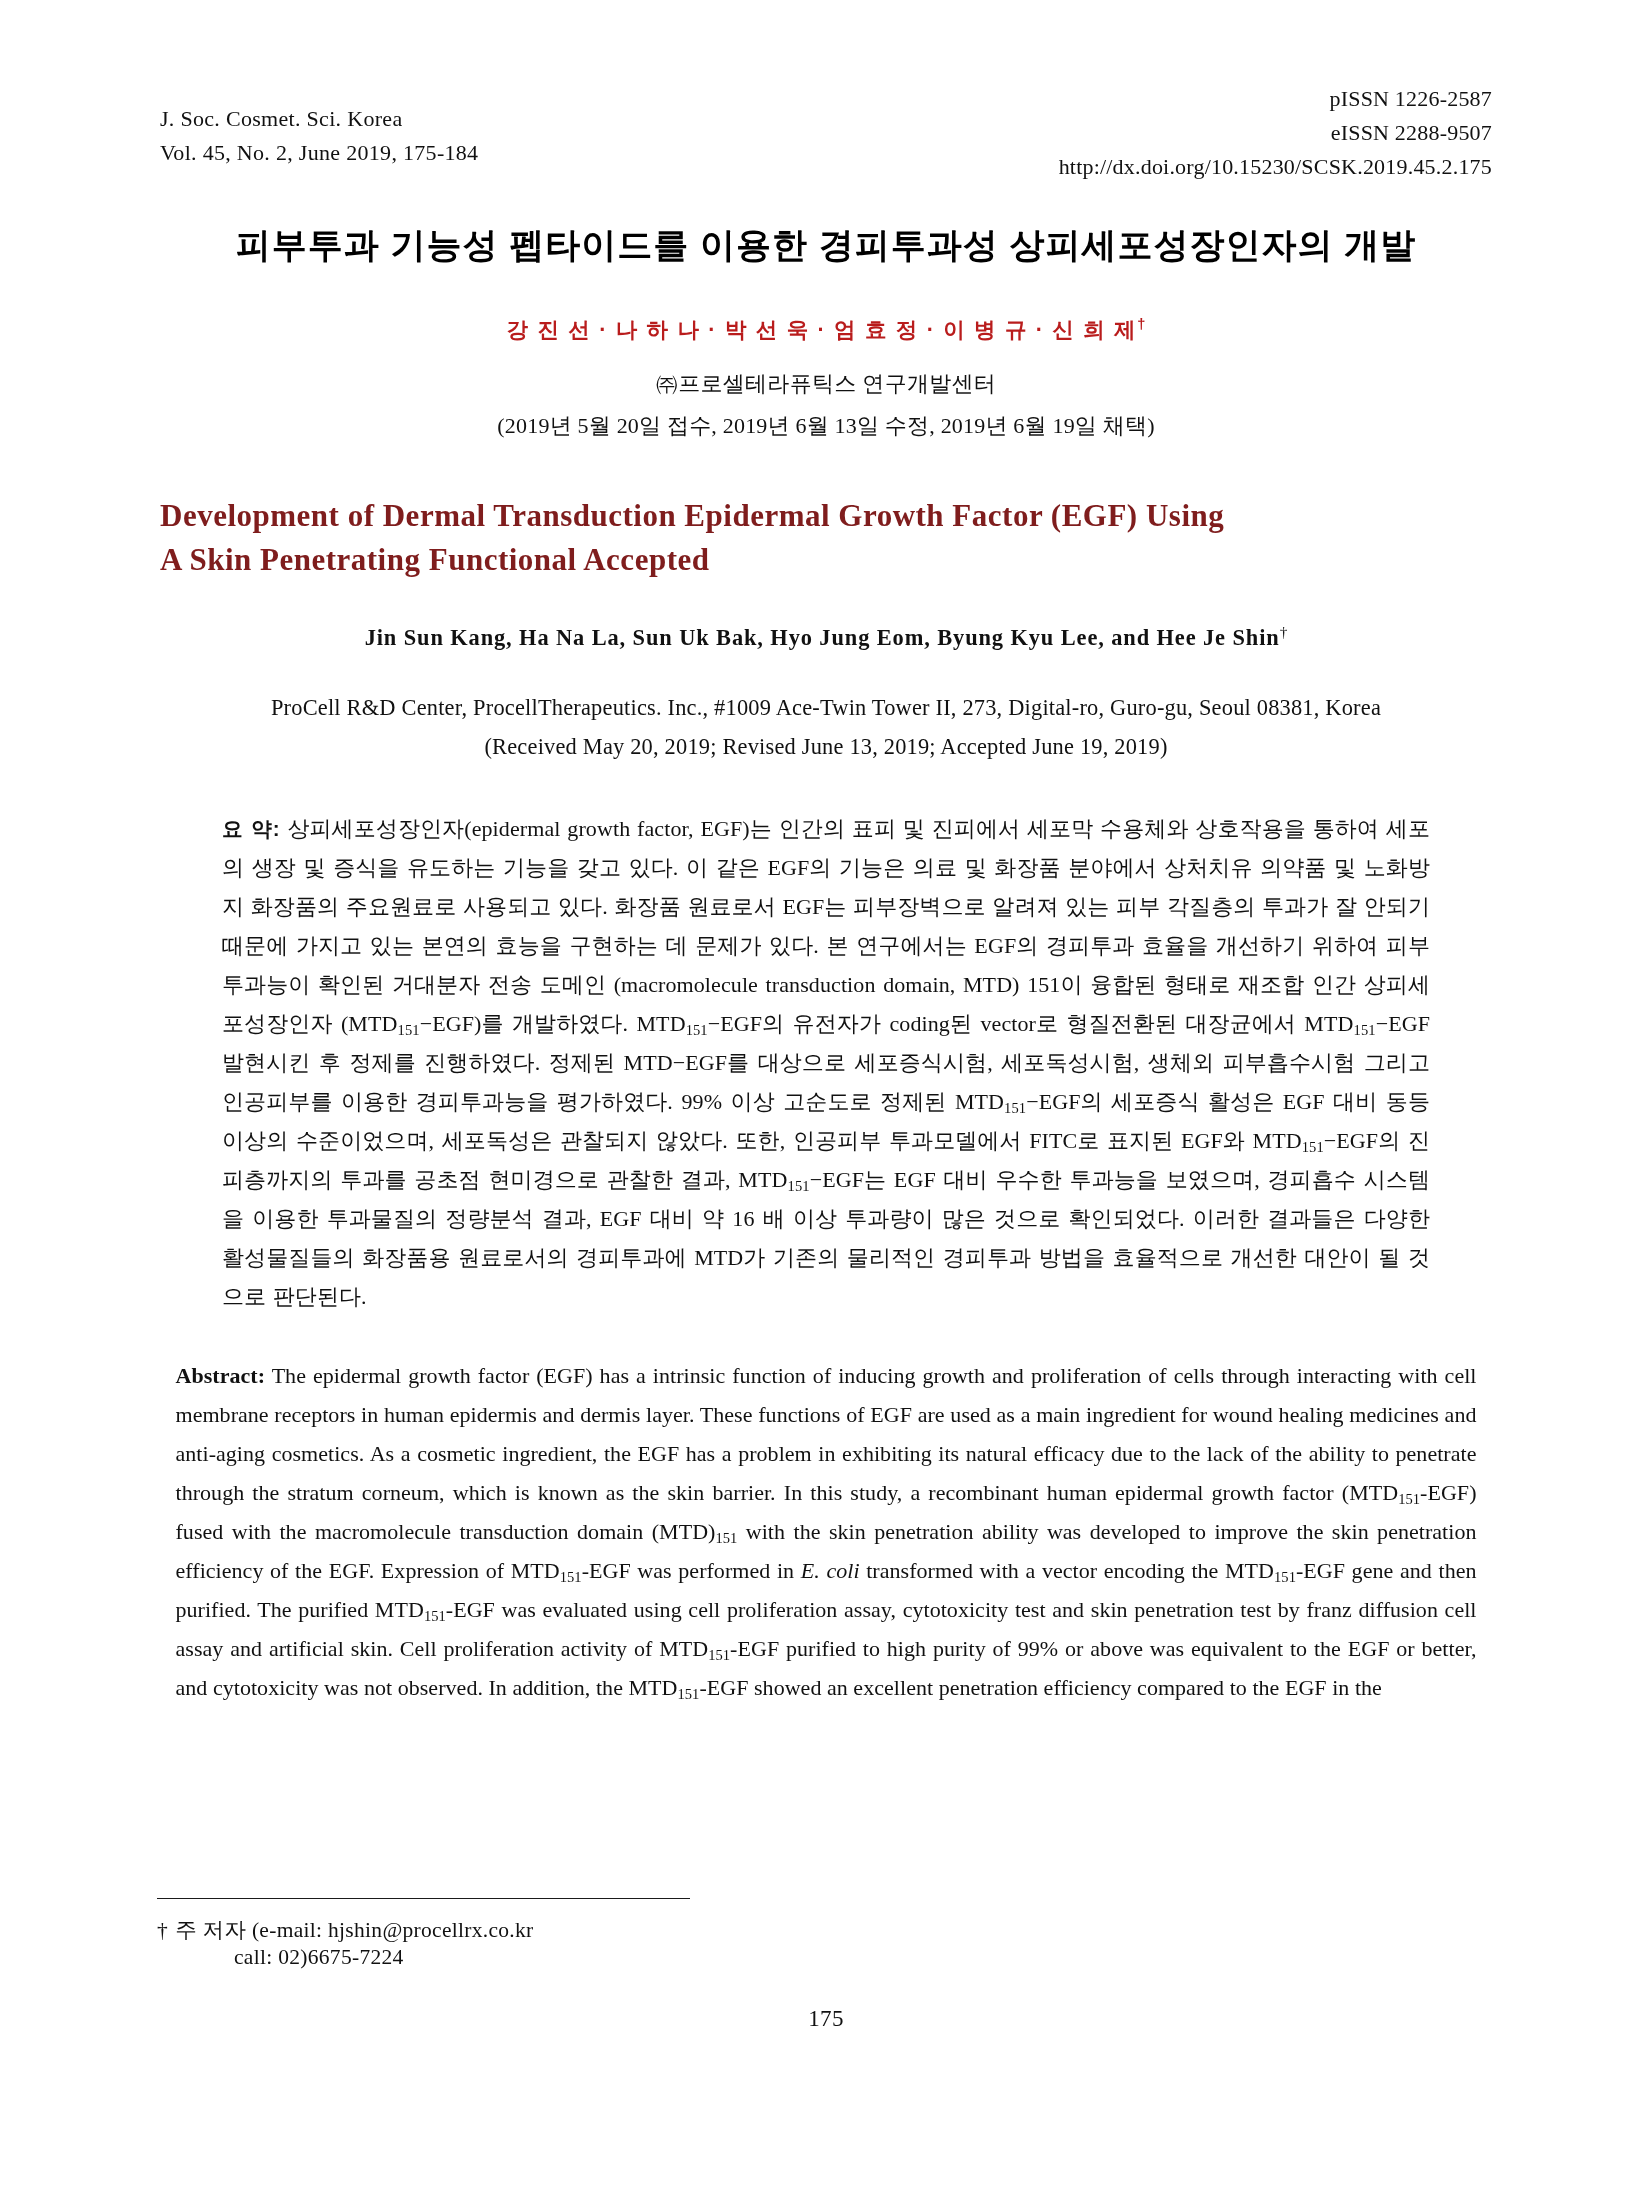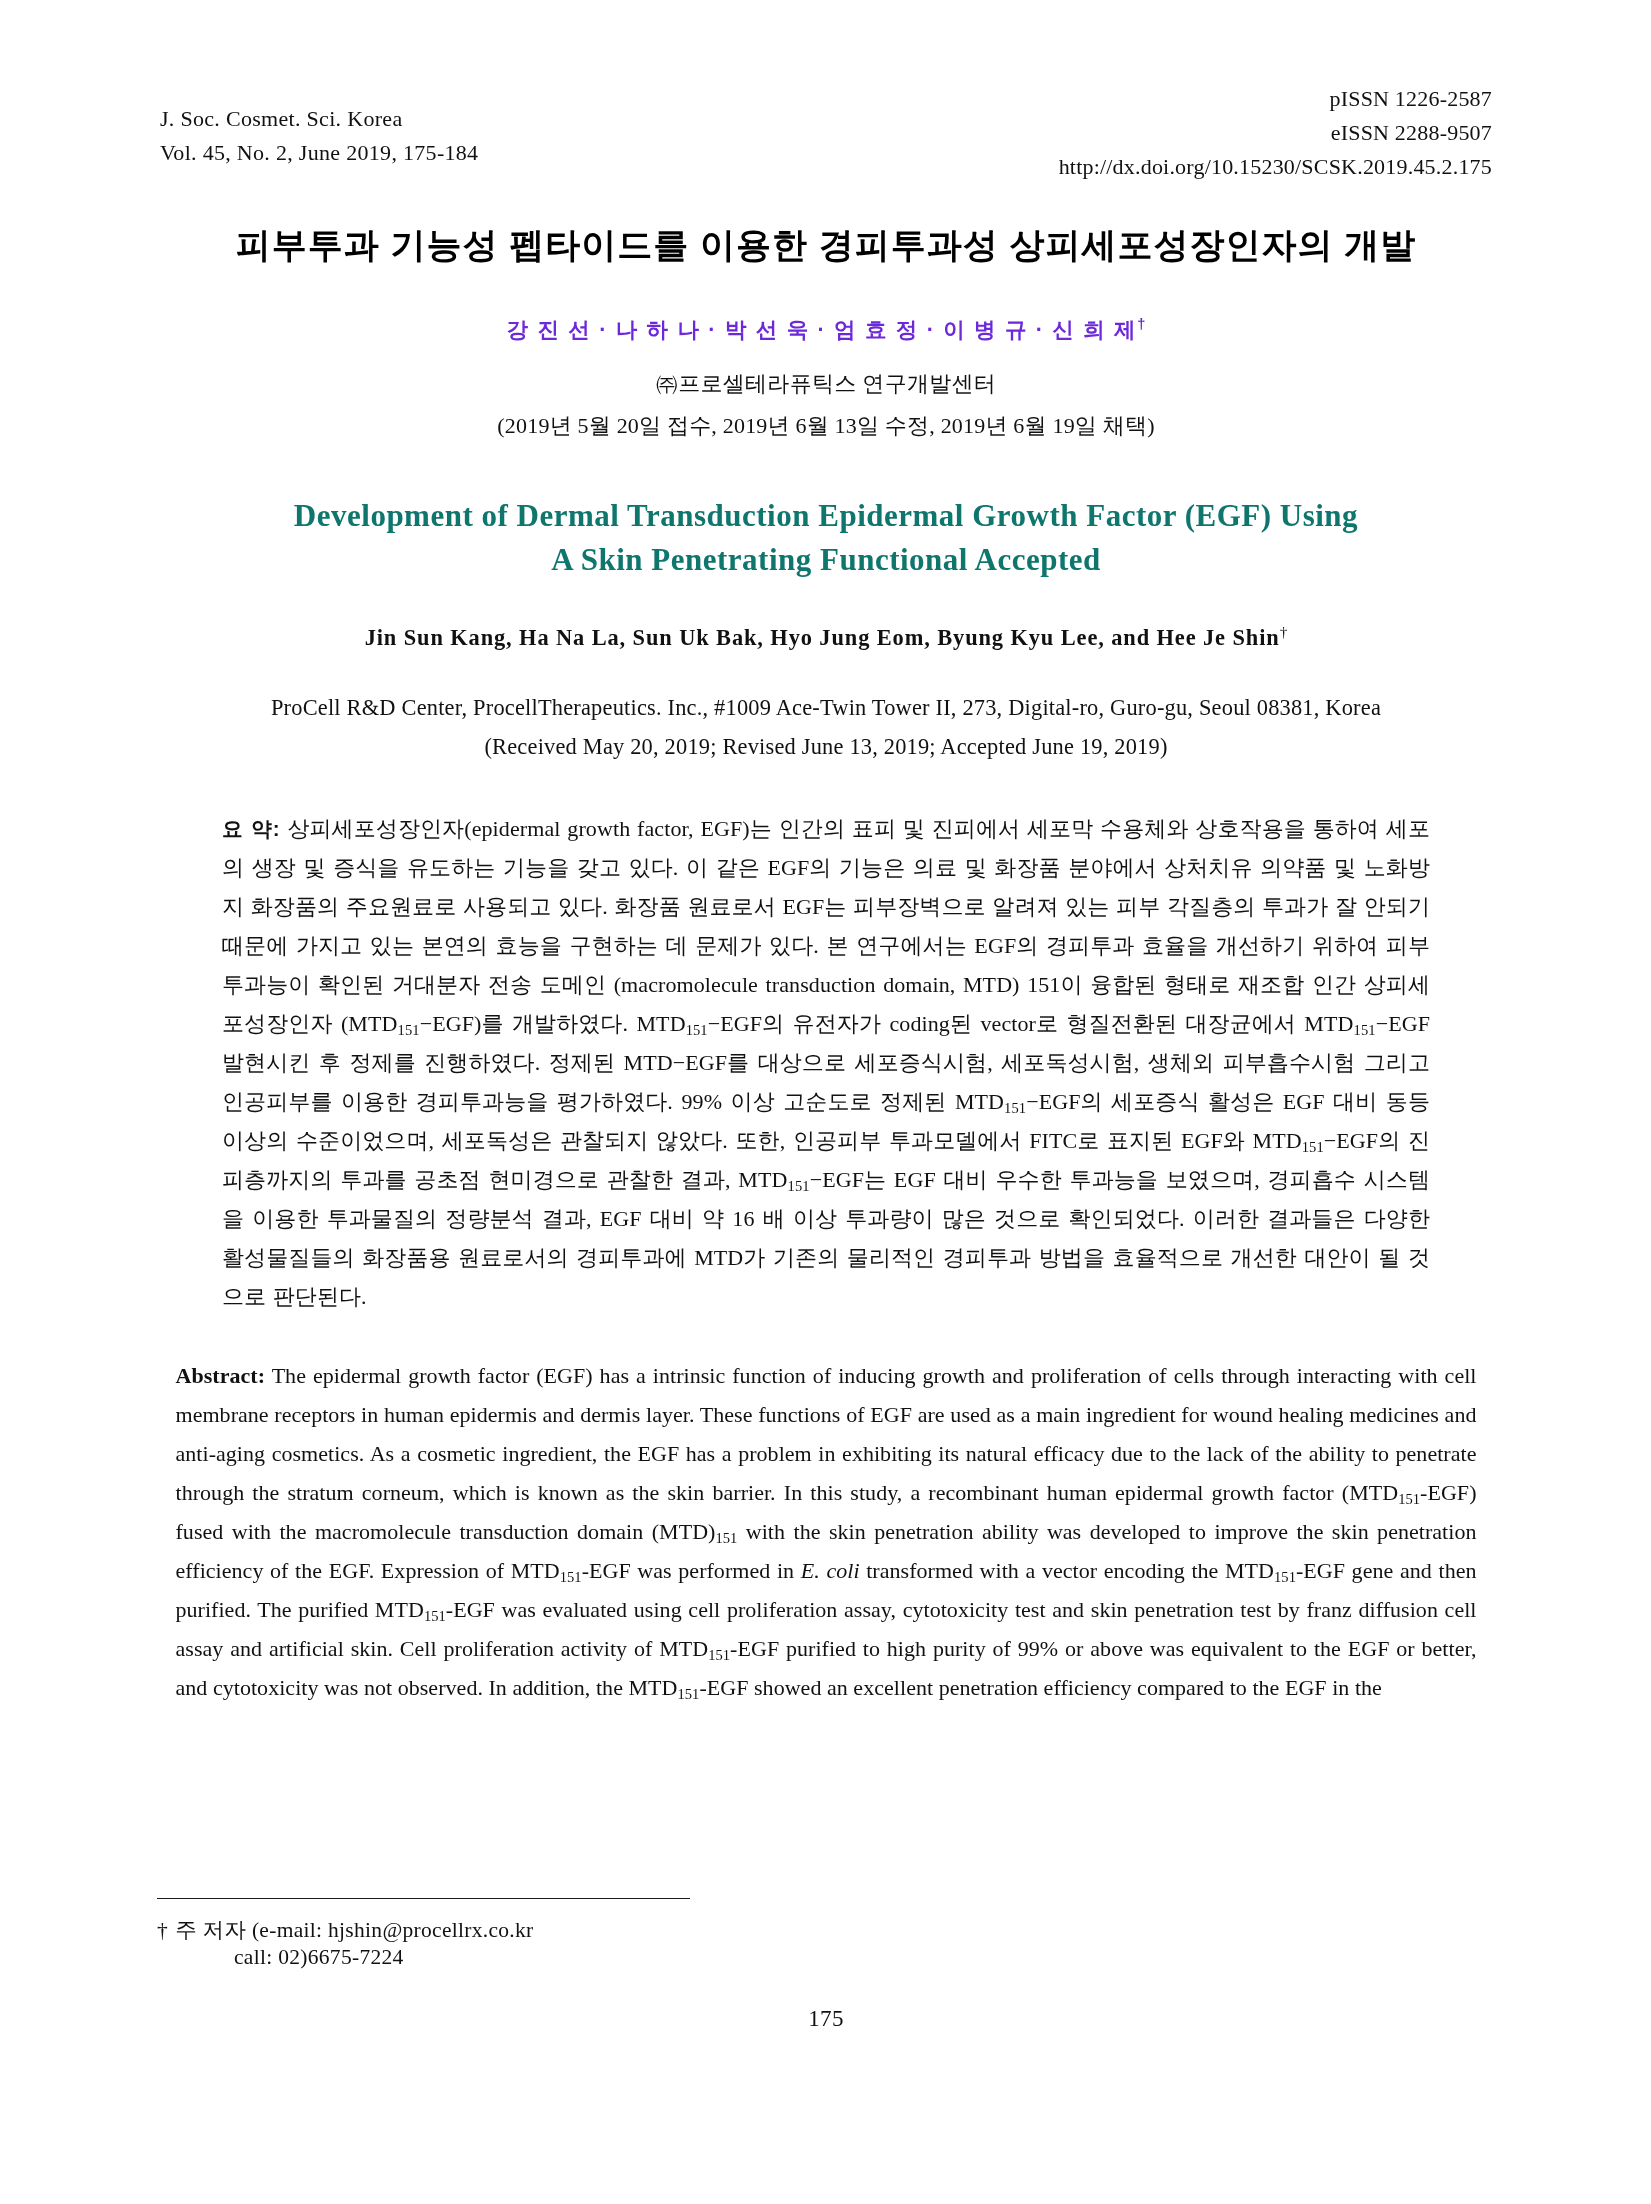--- a/index.html
+++ b/index.html
@@ -65,21 +65,21 @@
     color: #000000;
   }
 
   .authors-ko {
     margin-top: 47px;
     text-align: center;
     font-family: "Liberation Sans", "DejaVu Sans", sans-serif;
     font-weight: bold;
     font-size: 21.5px;
     letter-spacing: 1.7px;
-    color: #6d28d9;
+    color: #b91c1c;
   }
   .authors-ko .dagger {
     font-size: 14.6px;
     vertical-align: super;
     letter-spacing: 0;
   }
 
   .affil-ko {
     margin-top: 25px;
     text-align: center;
@@ -88,26 +88,26 @@
   }
   .dates-ko {
     margin-top: 12px;
     text-align: center;
     font-size: 22px;
     letter-spacing: 0.2px;
   }
 
   .title-en {
     margin-top: 53px;
-    text-align: center;
+    text-align: left;
     font-weight: bold;
     font-size: 31px;
     line-height: 1.42;
     letter-spacing: 0.5px;
-    color: #0f766e;
+    color: #7f1d1d;
   }
   .title-en .line { display: block; }
 
   .authors-en {
     margin-top: 41px;
     text-align: center;
     font-weight: bold;
     font-size: 22.4px;
     letter-spacing: 0.9px;
   }

